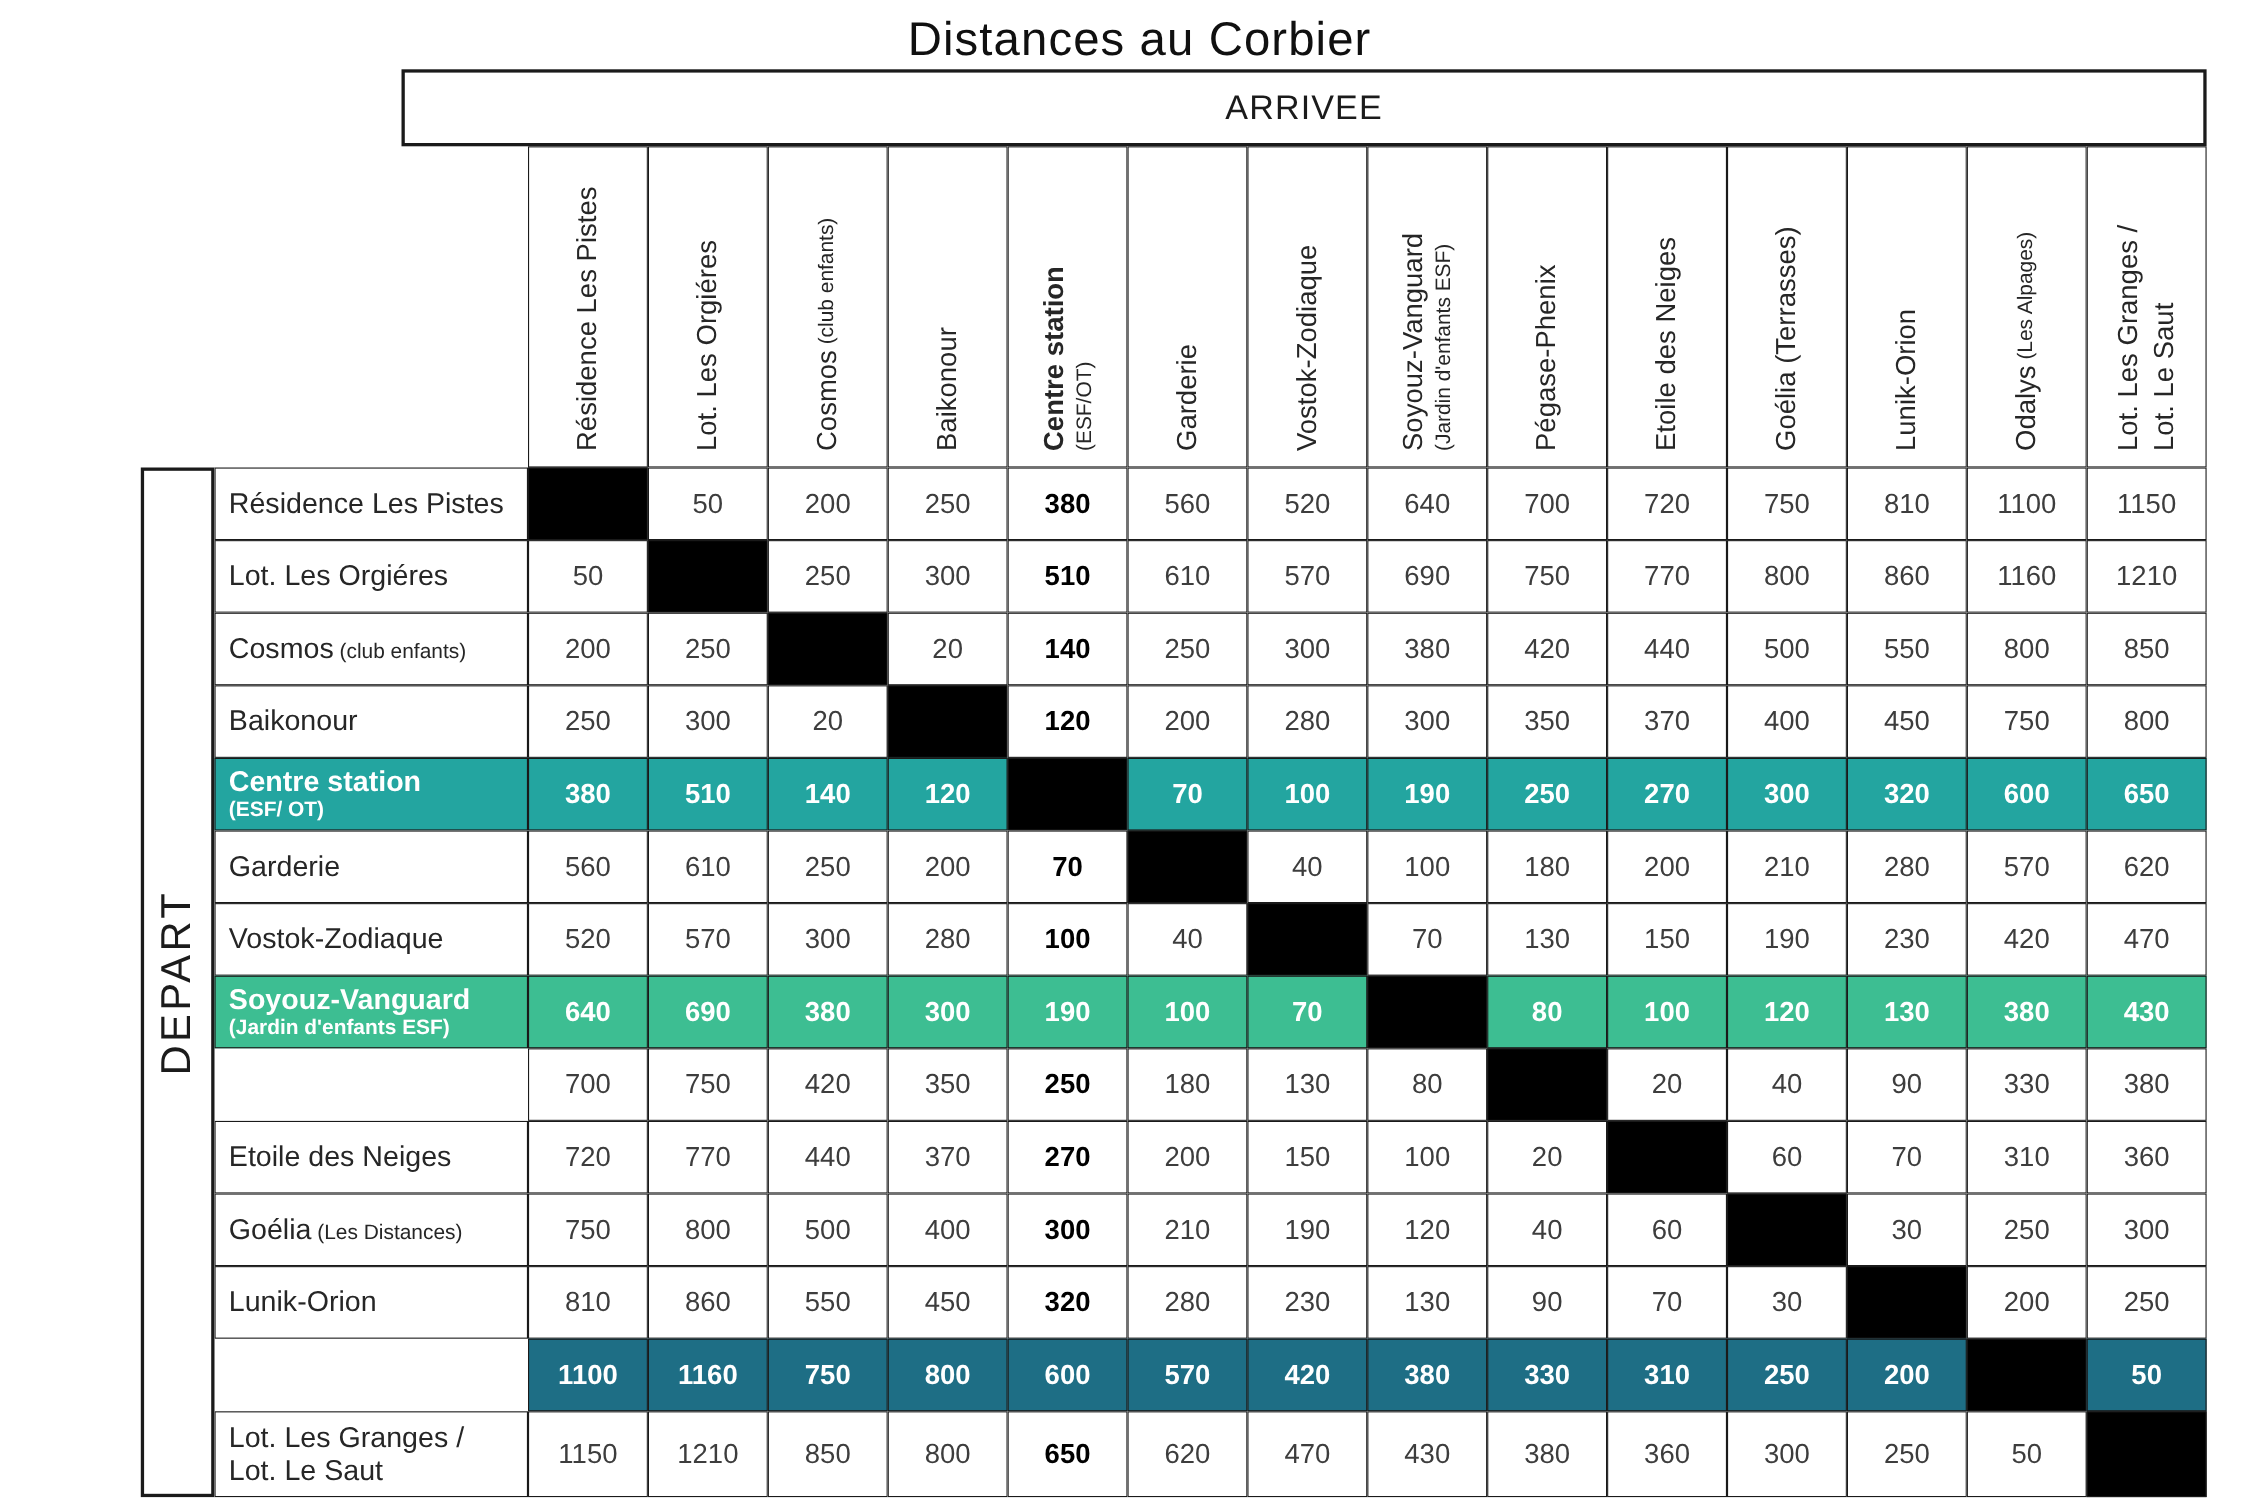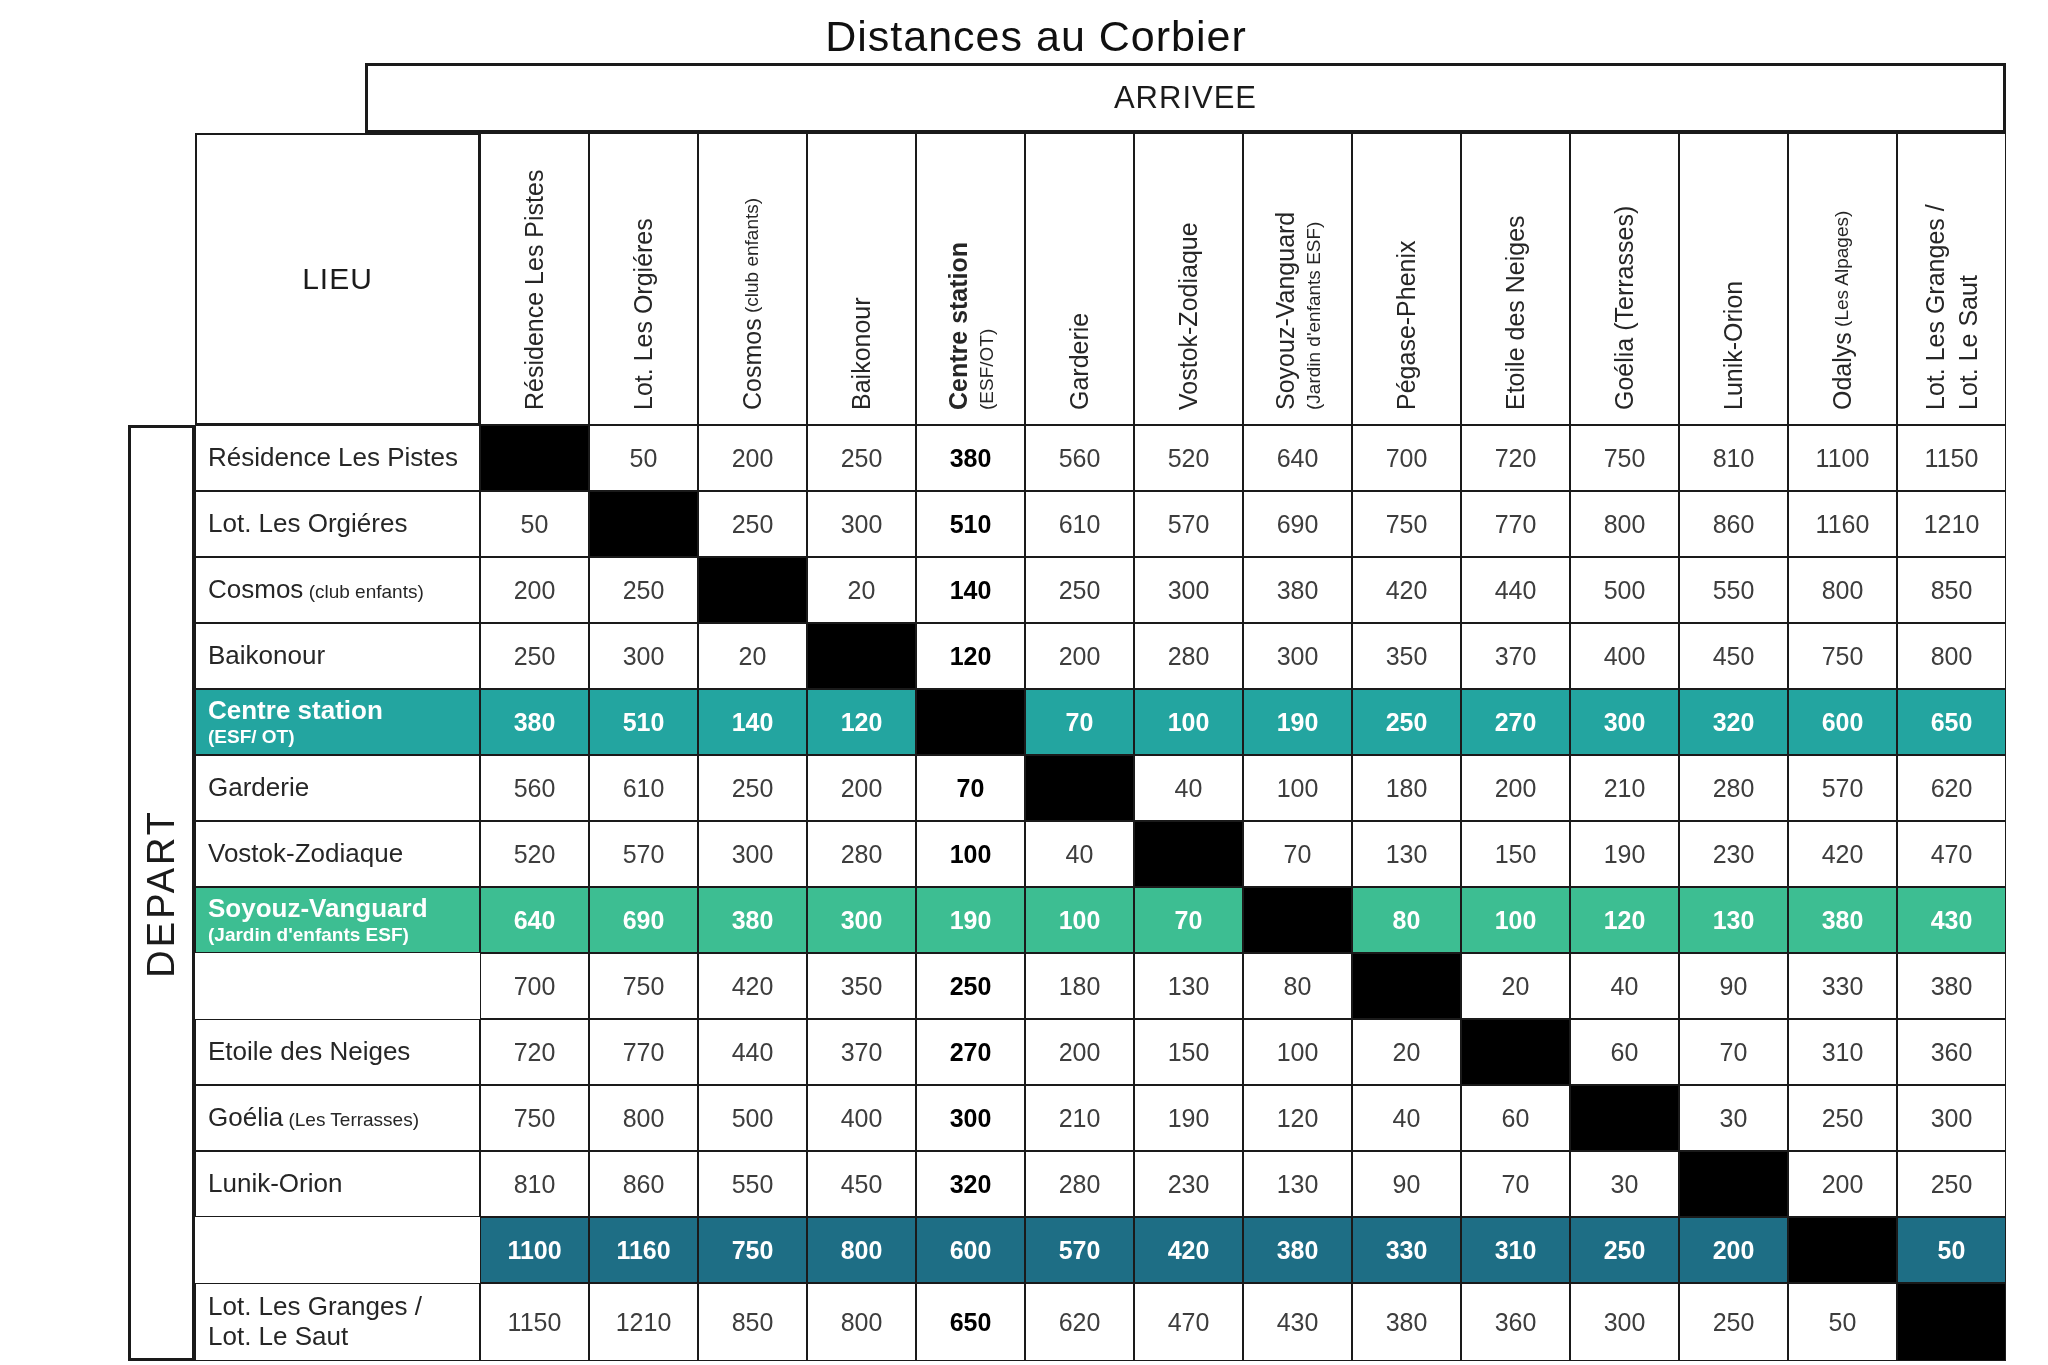--- a/index.html
+++ b/index.html
@@ -39,21 +39,20 @@
   .num.hlnum{color:#ffffff;font-weight:700;}
   .num.diag{background:#000000;}
 </style>
 </head>
 <body>
 
 <div class="stage">
   <h1 class="title">Distances au Corbier</h1>
   <div class="grid" id="grid">
     <div class="banner">ARRIVEE</div>
-    <div class="lieu">LIEU</div>
     <div class="depart">
       <span class="depart-text">DEPART</span>
     </div>
   <div class="colhead" style="grid-area: 2 / 3;">
         <div class="vtext">
           <div class="cl1">Résidence Les Pistes</div>
         </div>
       </div>
       <div class="colhead" style="grid-area: 2 / 4;">
         <div class="vtext">
@@ -286,21 +285,21 @@
       <div class="num" style="grid-area: 12 / 8;">200</div>
       <div class="num" style="grid-area: 12 / 9;">150</div>
       <div class="num" style="grid-area: 12 / 10;">100</div>
       <div class="num" style="grid-area: 12 / 11;">20</div>
       <div class="num diag" style="grid-area: 12 / 12; background: rgb(0, 0, 0);"></div>
       <div class="num" style="grid-area: 12 / 13;">60</div>
       <div class="num" style="grid-area: 12 / 14;">70</div>
       <div class="num" style="grid-area: 12 / 15;">310</div>
       <div class="num" style="grid-area: 12 / 16;">360</div>
       <div class="rowlabel" style="grid-area: 13 / 2;">
-        <div class="rl1">Goélia<span class="rsmall"> (Les Terrasses)</span></div>
+        <div class="rl1">Goélia<span class="rsmall"> (Les Distances)</span></div>
       </div>
       <div class="num" style="grid-area: 13 / 3;">750</div>
       <div class="num" style="grid-area: 13 / 4;">800</div>
       <div class="num" style="grid-area: 13 / 5;">500</div>
       <div class="num" style="grid-area: 13 / 6;">400</div>
       <div class="num boldcol" style="grid-area: 13 / 7;">300</div>
       <div class="num" style="grid-area: 13 / 8;">210</div>
       <div class="num" style="grid-area: 13 / 9;">190</div>
       <div class="num" style="grid-area: 13 / 10;">120</div>
       <div class="num" style="grid-area: 13 / 11;">40</div>

